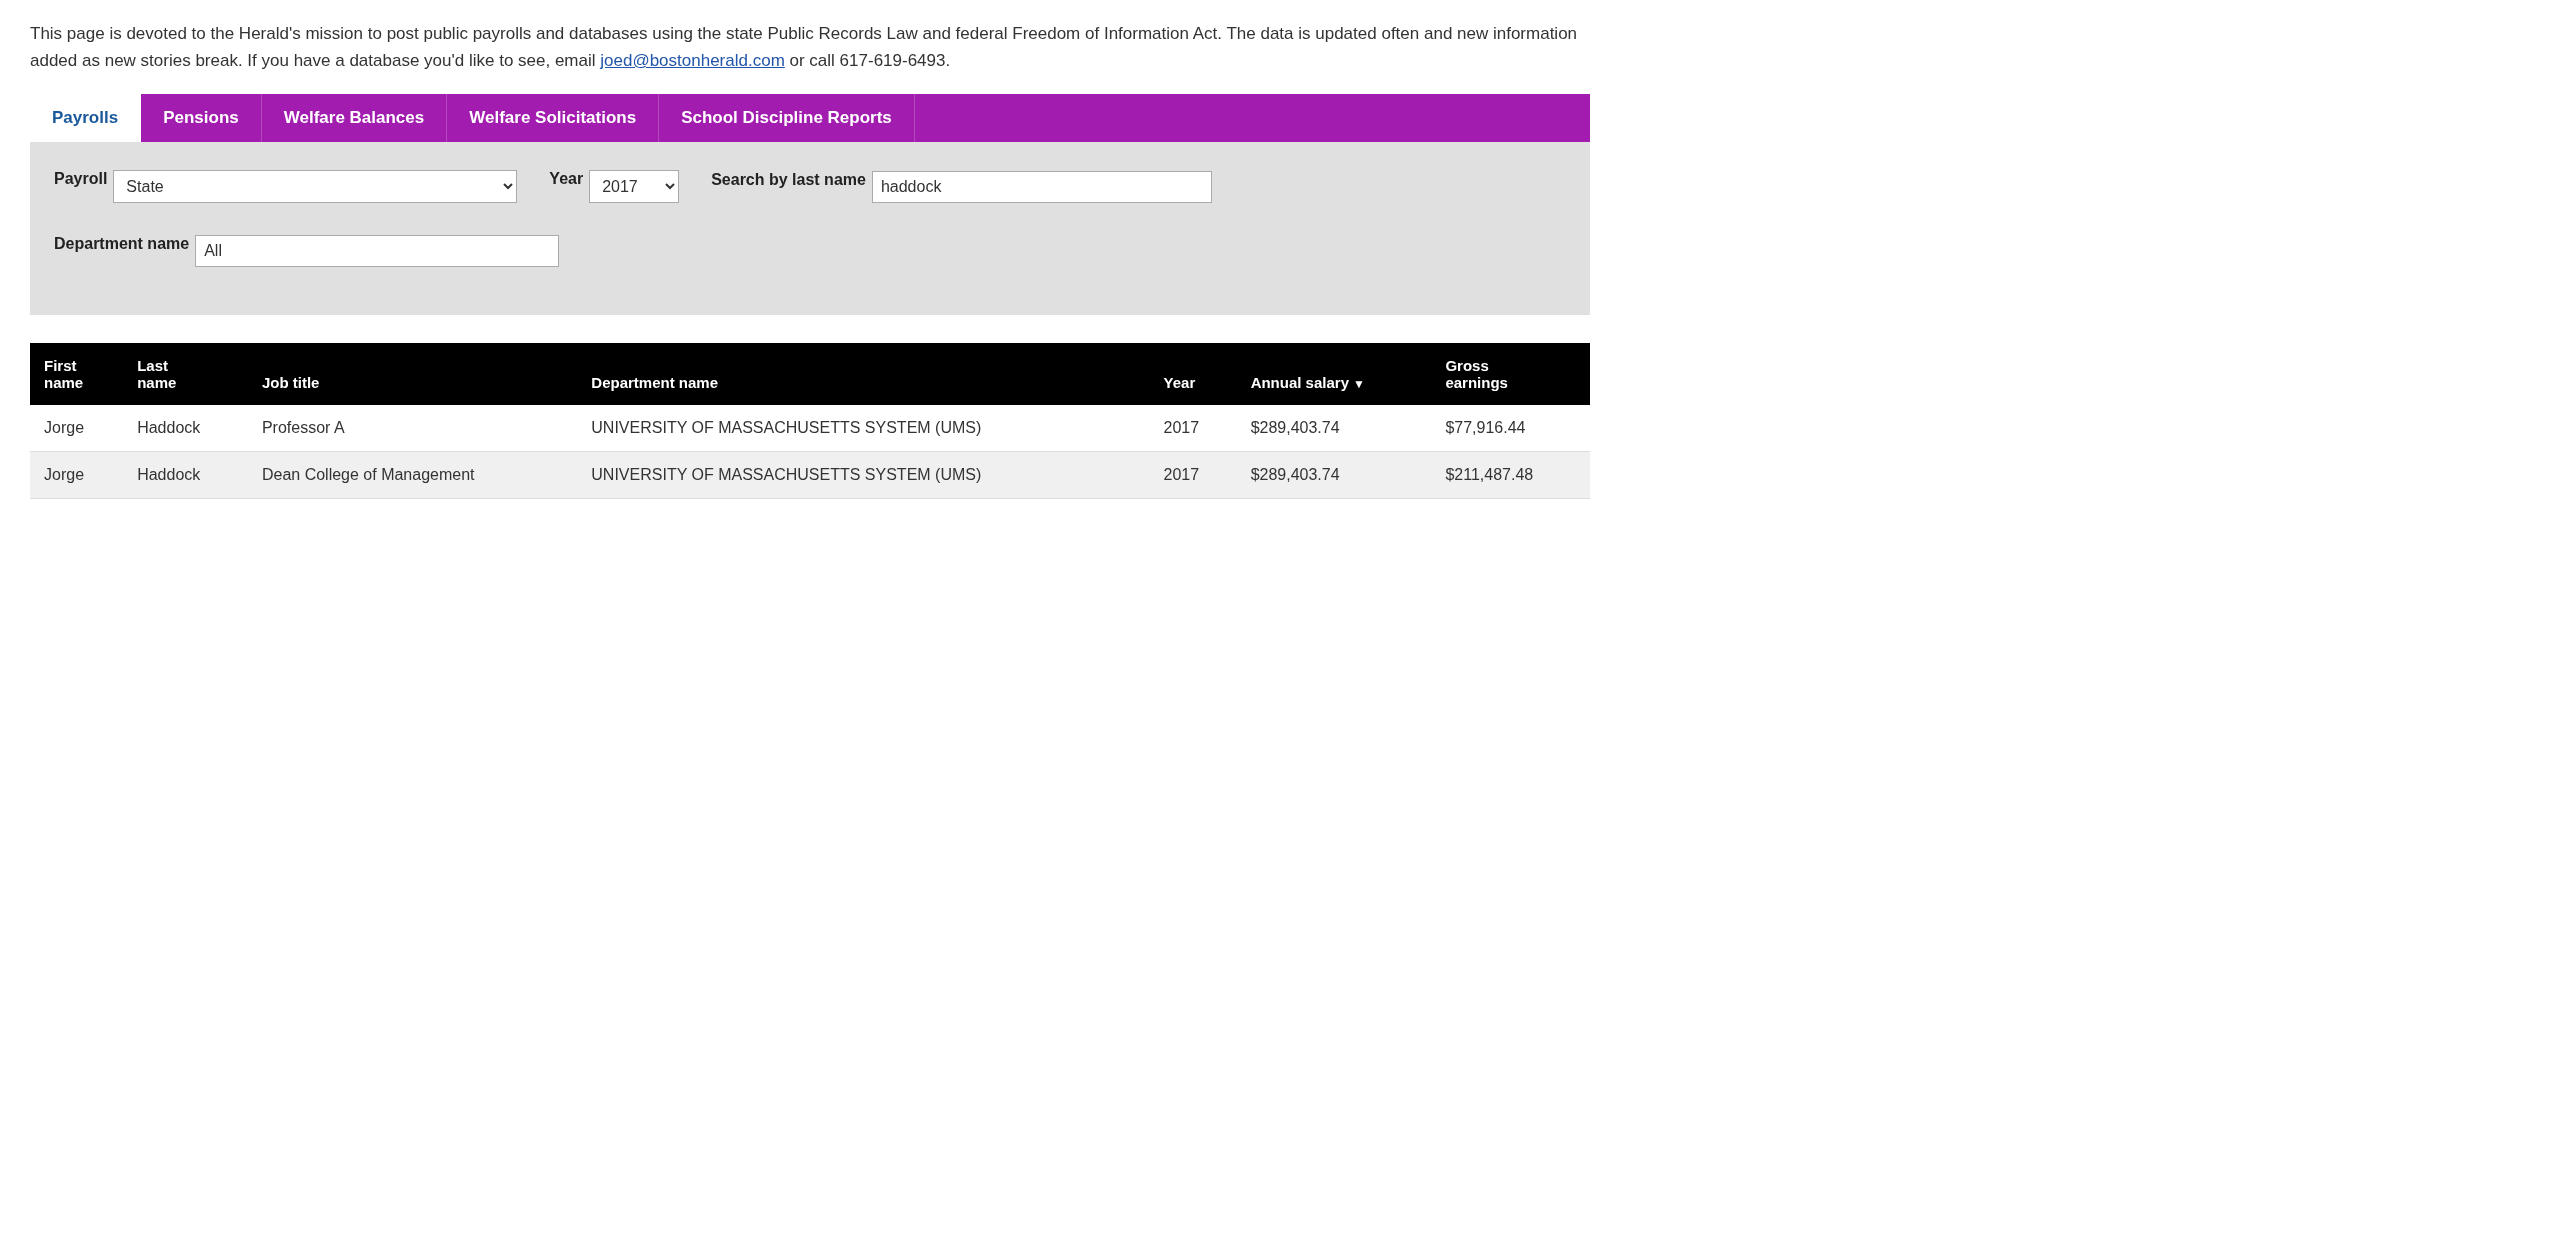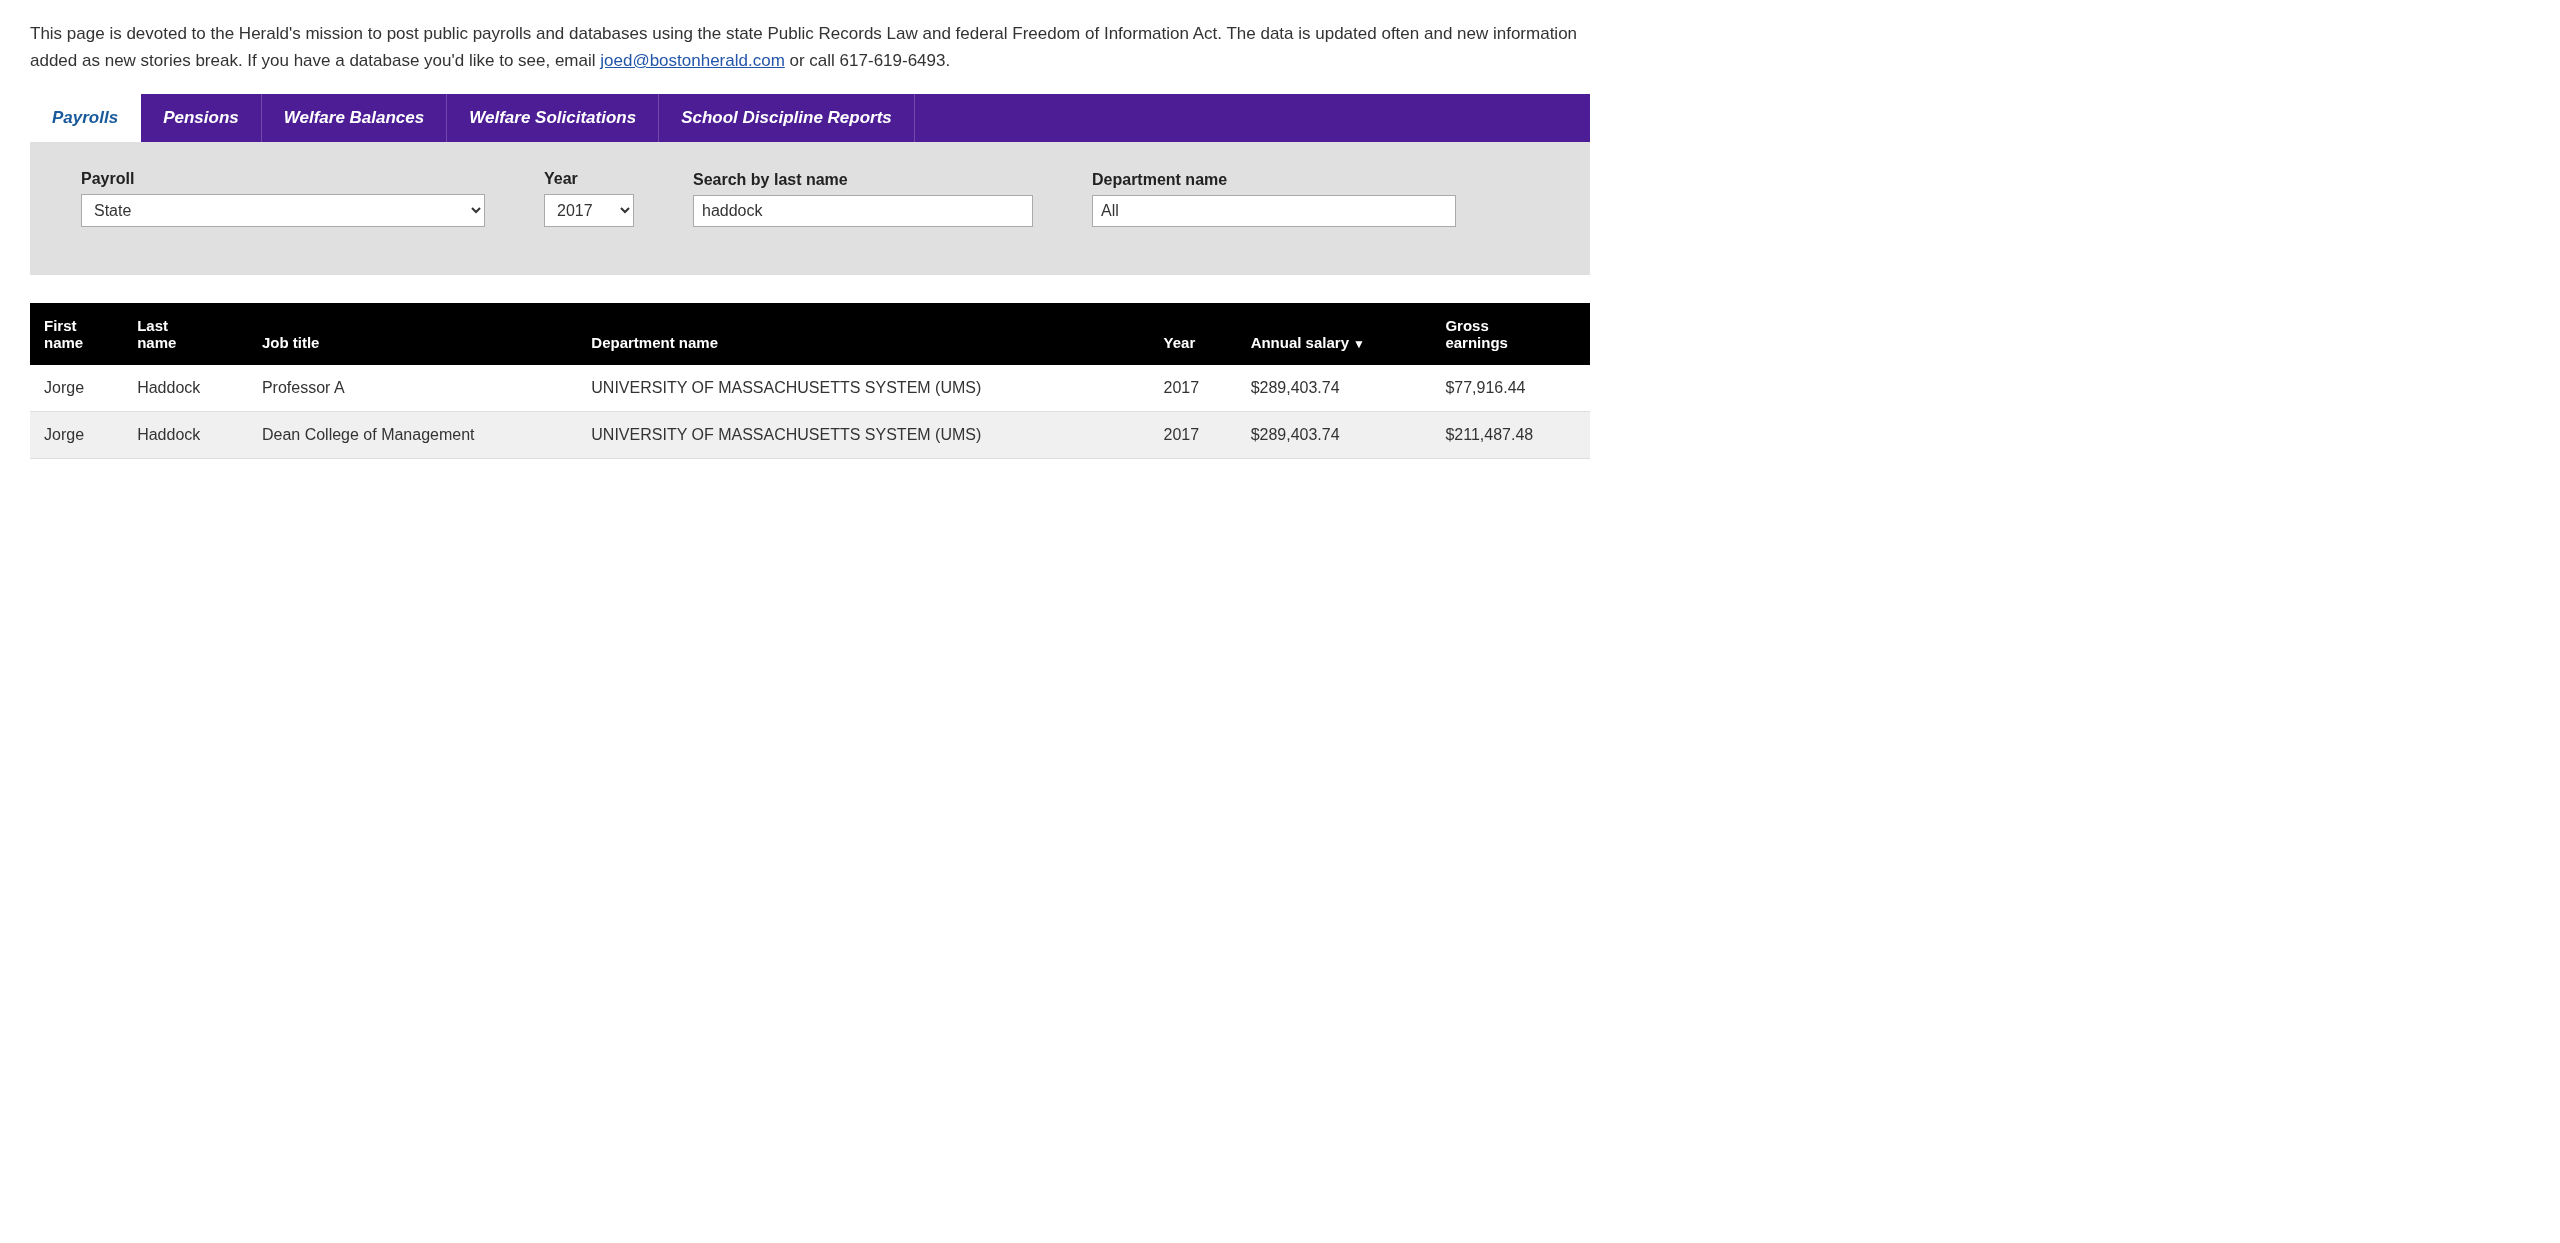--- a/index.html
+++ b/index.html
@@ -19,23 +19,22 @@
     }
 
     .intro-text a {
       color: #2255aa;
       text-decoration: underline;
     }
 
     
     .tab-nav {
       display: flex;
-      background: #4c1d95;
-      max-width: 1560px;
-      font-style: italic;
+      background: #a21caf;
+      max-width: 1560px;
     }
 
     .tab-item {
       padding: 14px 22px;
       color: #fff;
       font-weight: bold;
       font-size: 17px;
       cursor: pointer;
       border-right: 1px solid rgba(255,255,255,0.2);
       white-space: nowrap;
@@ -57,23 +56,22 @@
     .filter-row {
       display: flex;
       align-items: flex-end;
       gap: 32px;
       flex-wrap: wrap;
       margin-bottom: 20px;
     }
 
     .filter-group {
       display: flex;
-      flex-direction: column;
+      flex-direction: row;
       gap: 6px;
-      margin-left: 27px;
     }
 
     .filter-group label {
       font-weight: bold;
       font-size: 16px;
       color: #222;
     }
 
     .filter-group select,
     .filter-group input {

